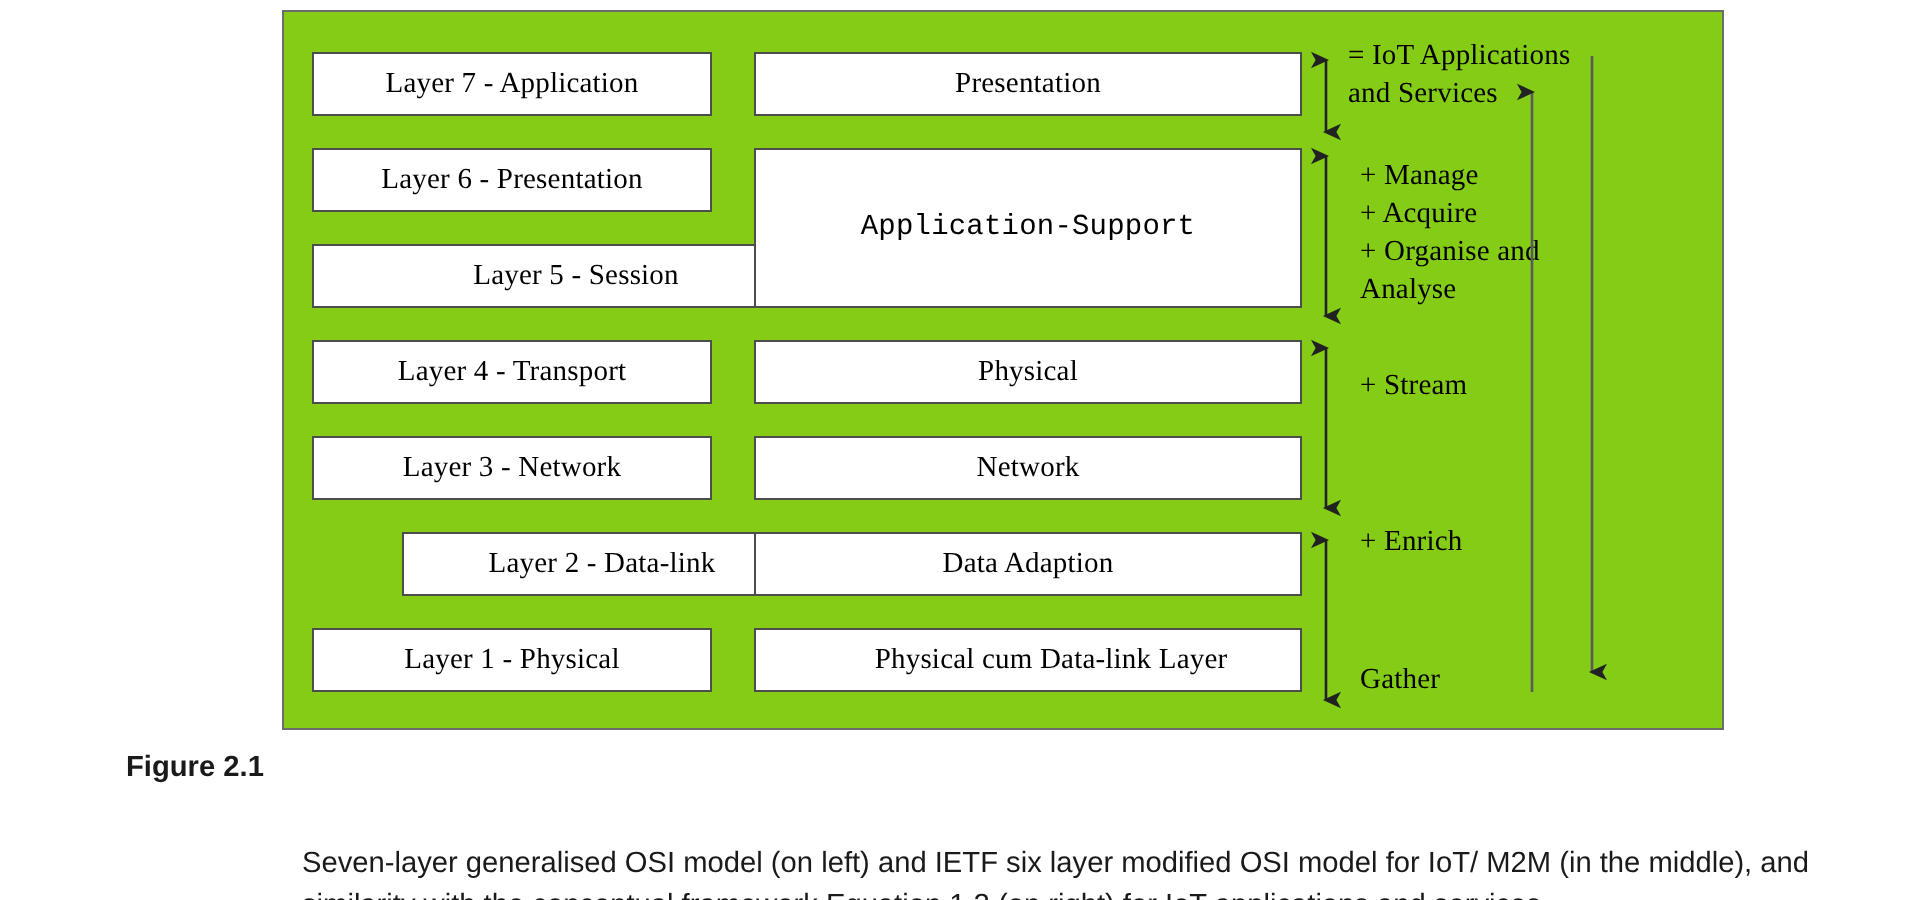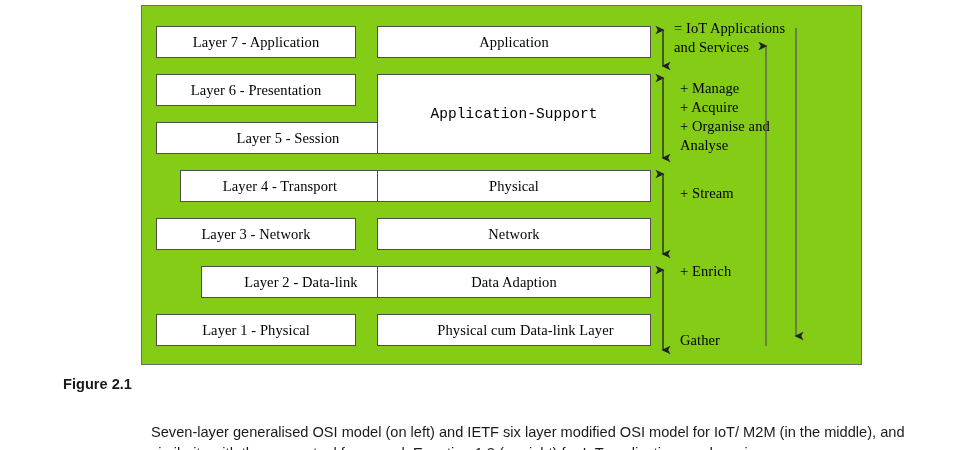--- a/index.html
+++ b/index.html
@@ -101,28 +101,28 @@
 </style>
 </head>
 <body>
 
 <div id="figure-frame">
 
   <div class="col" id="osi-column">
     <div class="layer-box" style="left:0; top:20px; width:200px; height:32px;">Layer 7 - Application</div>
     <div class="layer-box" style="left:0; top:68px; width:200px; height:32px;">Layer 6 - Presentation</div>
     <div class="layer-box" style="left:0; top:116px; width:228px; height:32px;padding-left:36px;">Layer 5 - Session</div>
-    <div class="layer-box" style="left:0; top:164px; width:200px; height:32px;margin-left:24px;">Layer 4 - Transport</div>
+    <div class="layer-box" style="left:0; top:164px; width:200px; height:32px;">Layer 4 - Transport</div>
     <div class="layer-box" style="left:0; top:212px; width:200px; height:32px;">Layer 3 - Network</div>
     <div class="layer-box" style="left:0; top:260px; width:200px; height:32px;margin-left:45px;">Layer 2 - Data-link</div>
     <div class="layer-box" style="left:0; top:308px; width:200px; height:32px;">Layer 1 - Physical</div>
   </div>
 
   <div class="col" id="ietf-column">
-    <div class="layer-box" style="left:0; top:20px; width:274px; height:32px;">Application</div>
+    <div class="layer-box" style="left:0; top:20px; width:274px; height:32px;">Presentation</div>
     <div class="layer-box" style="left:0; top:68px; width:274px; height:80px;font-family:Liberation Mono, monospace;">Application-Support</div>
     <div class="layer-box" style="left:0; top:164px; width:274px; height:32px;">Physical</div>
     <div class="layer-box" style="left:0; top:212px; width:274px; height:32px;">Network</div>
     <div class="layer-box" style="left:0; top:260px; width:274px; height:32px;">Data Adaption</div>
     <div class="layer-box" style="left:0; top:308px; width:274px; height:32px;padding-left:23px;">Physical cum Data-link Layer</div>
   </div>
 
   <div id="annotations">
     <div class="annot" style="left:0; top:13px;">= IoT Applications
    and Services</div>

